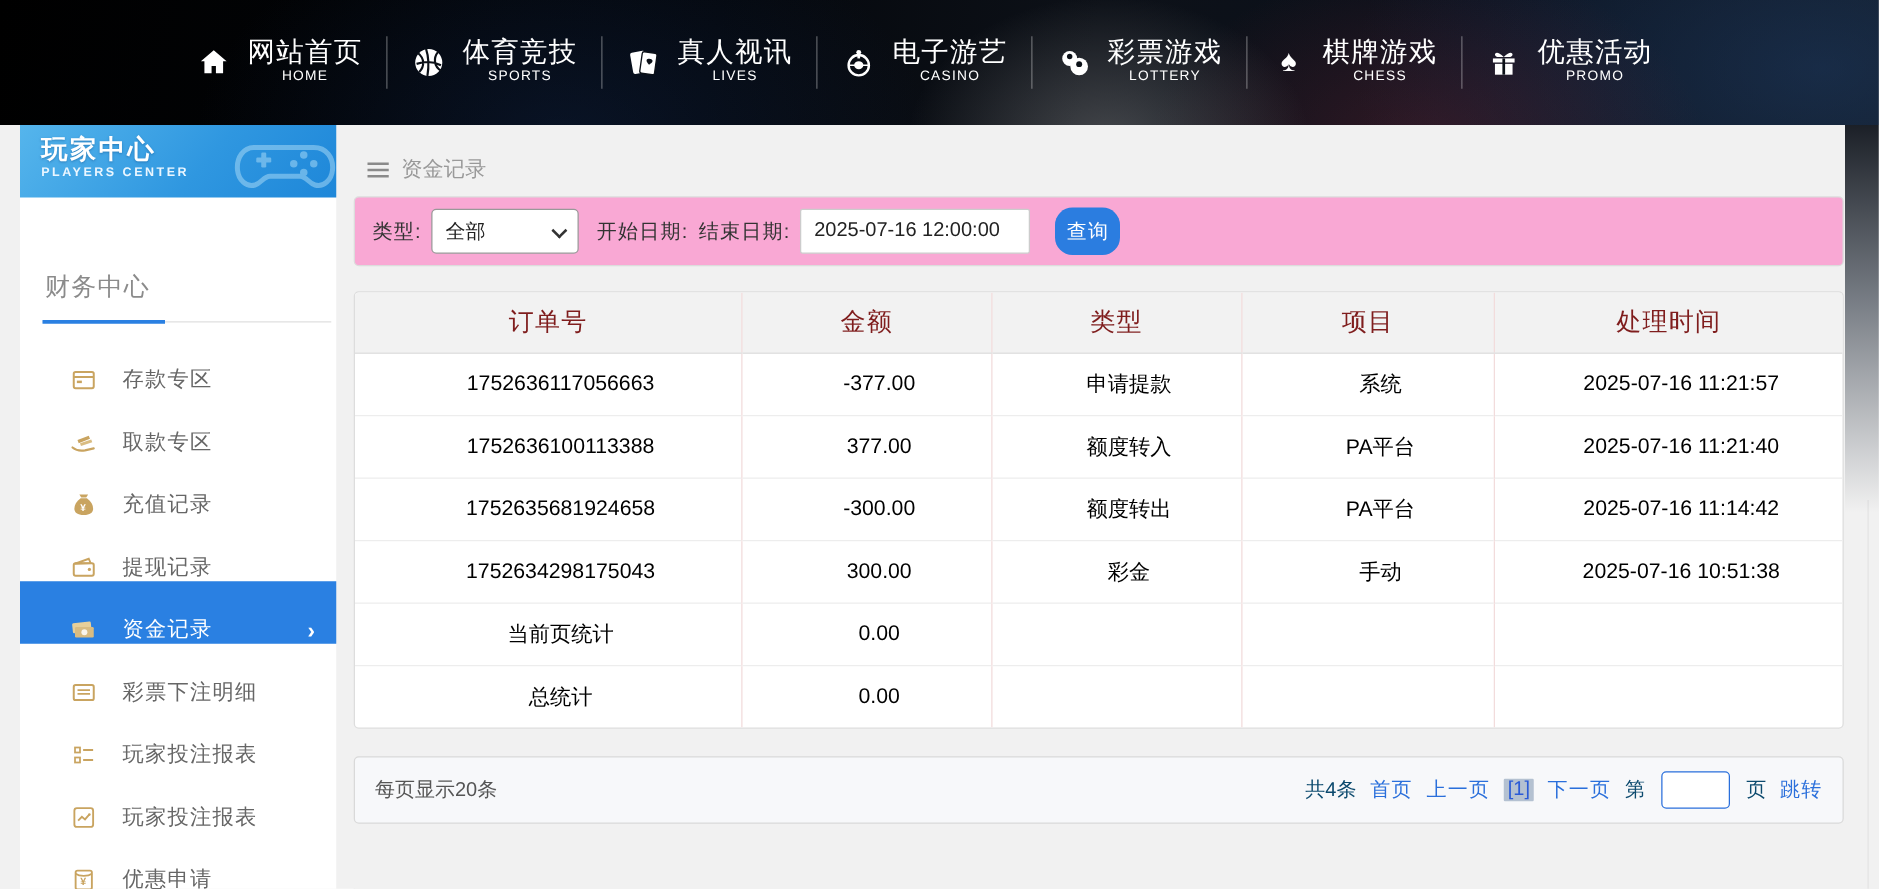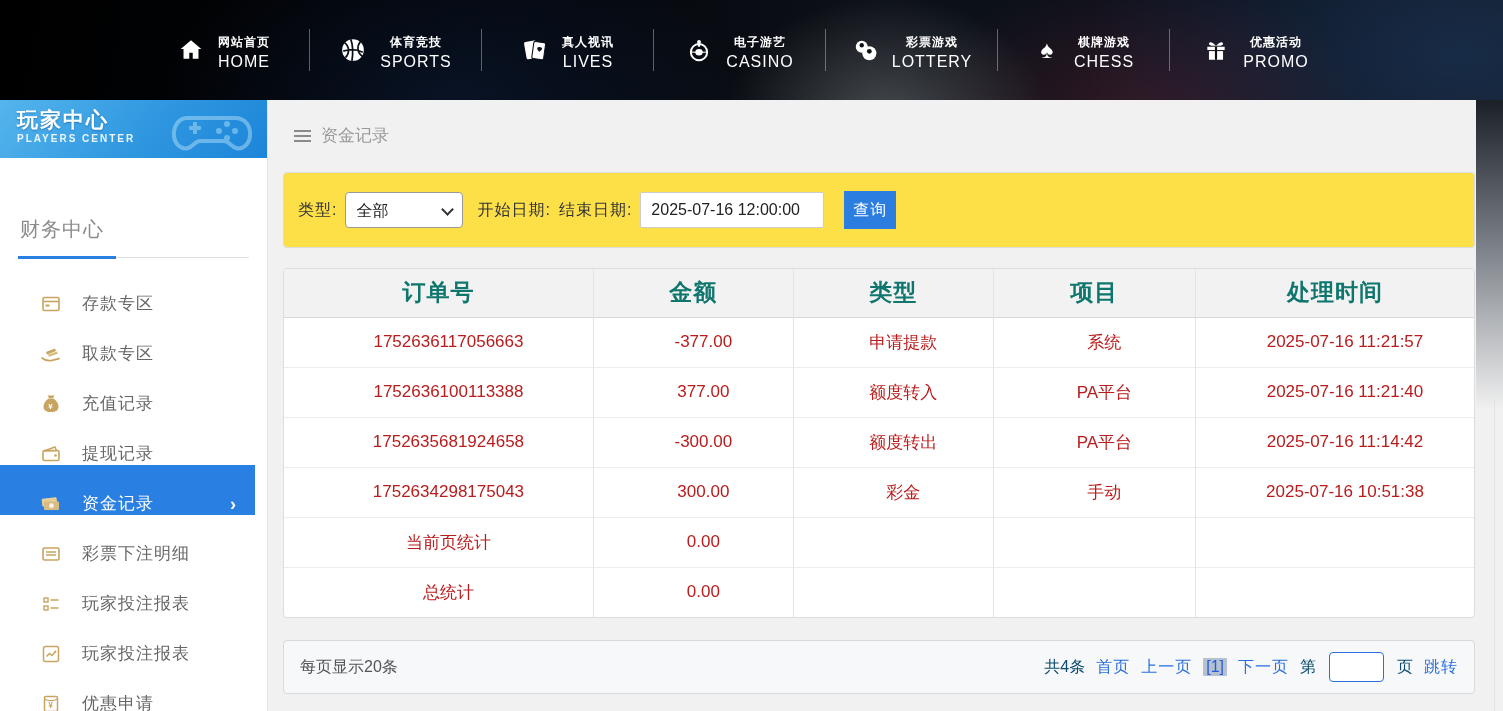--- a/index.html
+++ b/index.html
@@ -14,26 +14,26 @@
       radial-gradient(ellipse 520px 300px at 97% 55%, rgba(35,70,120,.45), transparent 72%),
       radial-gradient(ellipse 420px 260px at 30% 110%, rgba(20,45,90,.35), transparent 70%),
       linear-gradient(100deg,#000 0%,#04070c 38%,#0d1118 58%,#0a101b 78%,#10171f 100%);
     display:flex; align-items:center; padding-left:138px; }
   .nav-item { display:flex; align-items:center; justify-content:center; gap:13px;
     width:171px; height:100%; cursor:pointer; }
   .nav-sep { width:1px; height:42px; background:rgba(255,255,255,.35); }
   .nav-icon { width:28px; height:28px; display:flex; align-items:center; justify-content:center;
     color:#fff; flex:none; }
   .nav-text { text-align:center; color:#fff; }
-  .nav-cn { font-size:12px; font-weight:bold; letter-spacing:1px; line-height:22px; }
-  .nav-en { font-size:16px; letter-spacing:1px; line-height:17px; }
+  .nav-cn { font-size:22px; font-weight:normal; letter-spacing:1px; line-height:22px; }
+  .nav-en { font-size:11px; letter-spacing:1px; line-height:17px; }
   .spade-glyph { font-size:24px; line-height:24px; color:#fff; }
 
   
-  .sidebar { position:absolute; left:0; top:100px; width:268px; height:611px;
+  .sidebar { position:absolute; left:16px; top:100px; width:268px; height:611px;
     background:#fff; border-right:1px solid #e3e3e3; }
   .sb-header { position:relative; height:58px; overflow:hidden;
     background:linear-gradient(130deg,#55b5ec 0%,#2f97e0 55%,#1c85d8 100%);
     padding:7px 0 0 17px; }
   .sb-title-cn { color:#fff; font-size:21px; font-weight:bold; letter-spacing:2px; line-height:26px;
     text-shadow:0 1px 2px rgba(0,60,120,.4); }
   .sb-title-en { color:#eaf6ff; font-size:10px; font-weight:bold; letter-spacing:2px; }
   .sb-gamepad { position:absolute; right:10px; top:4px; opacity:.45; }
   .sb-section { color:#8b8b8b; font-size:20px; padding:17px 0 0 20px; letter-spacing:1px;margin-top:41px; }
   .sb-underline { position:relative; margin:12px 18px 0 18px; height:3px; }
@@ -52,44 +52,44 @@
   .right-shade { position:absolute; right:0; top:0; width:27px; height:310px;
     background:linear-gradient(180deg, rgba(9,14,22,.92) 0%, rgba(18,28,42,.55) 45%, rgba(241,241,241,0) 100%);
     pointer-events:none; }
   .right-line { position:absolute; right:8px; top:300px; bottom:0; width:1px; background:#e4e4e4; }
 
   .breadcrumb { display:flex; align-items:center; gap:10px; margin:24px 0 0 25px;
     color:#999; font-size:17px; }
   .ham { display:inline-flex; flex-direction:column; gap:3px; }
   .ham span { width:17px; height:2px; background:#8a8a8a; }
 
-  .filter-panel { margin:25px 28px 0 14px; height:76px; background:#fde047;
+  .filter-panel { margin:10px 28px 0 14px; height:56px; background:#f9a8d4;
     border:1px solid #dcdcdc; border-radius:4px;
     display:flex; align-items:center; padding-left:14px; font-size:16px; color:#333; }
   .f-label { margin-right:8px; letter-spacing:1px; }
   .sel-wrap { position:relative; margin-right:14px; }
   .sel-wrap select { width:118px; height:36px; border:1px solid #999; border-radius:4px;
     background:#fff; font-size:16px; padding:0 26px 0 10px; color:#222;
     -webkit-appearance:none; appearance:none;
     font-family:"Liberation Sans","DejaVu Sans",sans-serif; }
   .sel-wrap::after { content:""; position:absolute; right:11px; top:13px; width:7px; height:7px;
     border-right:2px solid #333; border-bottom:2px solid #333; transform:rotate(45deg); pointer-events:none; }
   .date-input { width:184px; height:36px; border:1px solid #ccc; border-radius:2px;
     font-size:16px; padding:0 10px; color:#222; margin-right:14px; background:#fff;
     font-family:"Liberation Sans","DejaVu Sans",sans-serif; }
   .search-btn { width:52px; height:38px; background:#2b7de0; color:#fff; border:none;
-    border-radius:0; font-size:16px; cursor:pointer; margin-left:6px; letter-spacing:1px;
+    border-radius:14px; font-size:16px; cursor:pointer; margin-left:6px; letter-spacing:1px;
     font-family:"Liberation Sans","DejaVu Sans",sans-serif; }
 
   .table-panel { margin:20px 28px 0 14px; background:#fff; border:1px solid #ddd;
     border-radius:4px; overflow:hidden; }
   table { width:100%; border-collapse:collapse; }
-  thead th { background:#f2f2f2; height:48px; font-size:23px; color:#0f766e; font-weight:bold;
+  thead th { background:#f2f2f2; height:48px; font-size:20px; color:#7f1d1d; font-weight:normal;
     border-bottom:1px solid #d9d9d9; letter-spacing:1px; }
-  tbody td { height:50px; text-align:center; font-size:17px; color:#b91c1c; border-top:1px solid #ededed;padding-left:20px; }
+  tbody td { height:50px; text-align:center; font-size:17px; color:#000000; border-top:1px solid #ededed;padding-left:20px; }
   tbody tr:first-child td { border-top:none; }
   th + th, td + td { border-left:1px solid #f2dcdc; }
 
   .footer-panel { margin:22px 28px 0 14px; height:54px; background:#f7f8fa;
     border:1px solid #d9d9d9; border-radius:4px; display:flex; align-items:center;
     justify-content:space-between; padding:0 16px; font-size:16px; color:#555; }
   .pager { display:flex; align-items:center; gap:11px; }
   .pager .plain { color:#0c4a6e; }
   .pager a { color:#2a6fdb; text-decoration:none; cursor:pointer; letter-spacing:1px; }
   .pager .current { color:#2a5bd7; background:#b4c1d1; padding:0 3px; border-radius:1px; }

